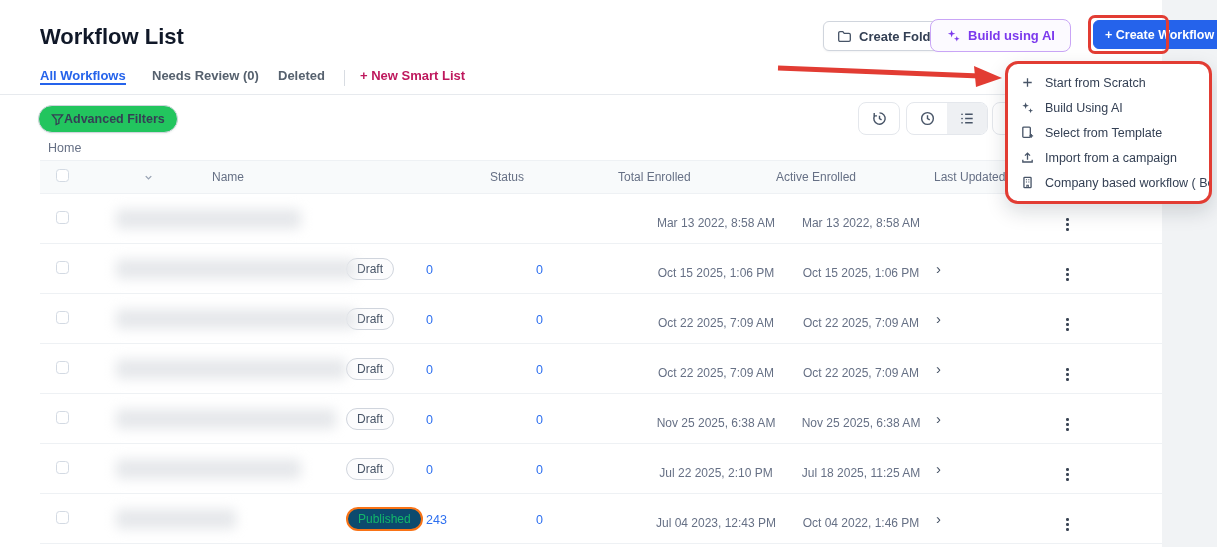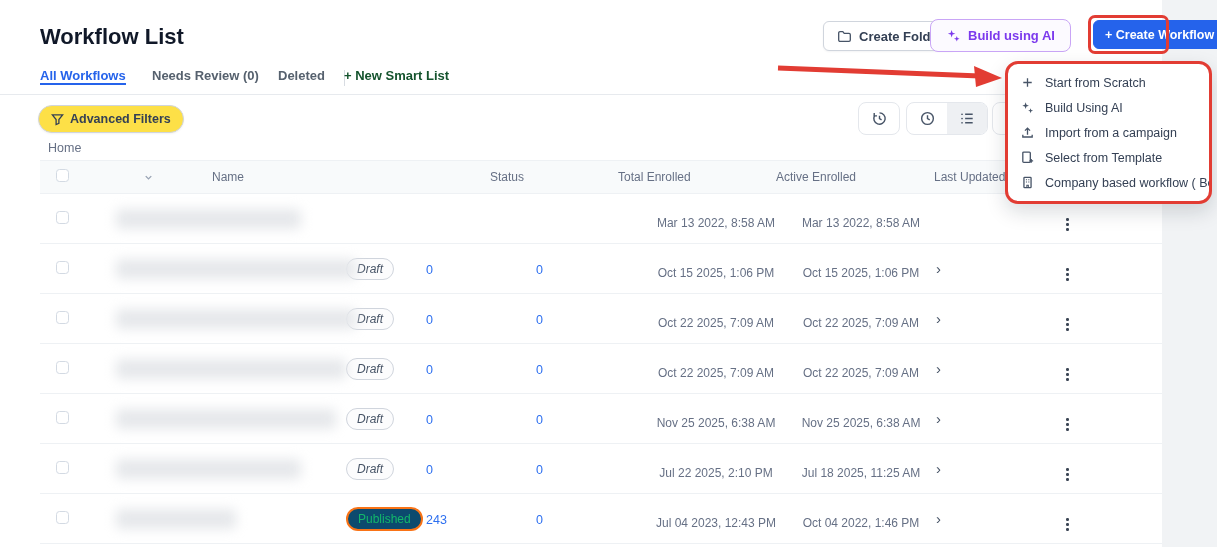--- a/index.html
+++ b/index.html
@@ -26,25 +26,25 @@
   
   .red-box-btn { left:1088px; top:15px; width:81px; height:39px; border:3px solid #e23c33;
     border-radius:7px; z-index:30; pointer-events:none; }
   .arrow-svg { left:768px; top:58px; z-index:30; pointer-events:none; }
 
   
   .tabbar { left:0; top:68px; width:1162px; height:27px; border-bottom:1px solid #e7eaee; }
   .tab { position:absolute; top:0; font-size:13px; font-weight:700; color:#56616e; cursor:pointer; }
   .tab-active { color:#2563eb; border-bottom:2.5px solid #2563eb; }
   .tab-sep { position:absolute; left:344px; top:2px; width:1px; height:16px; background:#d8dce2; }
-  .smartlist { position:absolute; left:344px; top:0; font-size:13px; font-weight:600; color:#14532d; cursor:pointer; }
-
-  
-  .adv-filter { left:38px; top:105px; height:28px; display:inline-flex; align-items:center; gap:6px;
-    padding:0 12px; border:1px solid #d0d5dd; border-radius:15px; background:#fde047;
+  .smartlist { position:absolute; left:360px; top:0; font-size:13px; font-weight:600; color:#be185d; cursor:pointer; }
+
+  
+  .adv-filter { left:38px; top:105px; height:28px; display:inline-flex; align-items:center; 
+    padding:0 12px; border:1px solid #d0d5dd; border-radius:15px; background:#22c55e;
     font-size:12.5px; font-weight:700; color:#344054; cursor:pointer;
     box-shadow:0 1px 2px rgba(16,24,40,.05); }
   .iconbtn { display:inline-flex; align-items:center; justify-content:center; background:#fff;
     border:1px solid #e4e7ec; cursor:pointer; }
   .btn-history { left:858px; top:102px; width:42px; height:33px; border-radius:8px; }
   .seg-group { left:906px; top:102px; width:82px; height:33px; border:1px solid #e4e7ec;
     border-radius:8px; display:flex; overflow:hidden; background:#fff; }
   .seg { flex:1; display:flex; align-items:center; justify-content:center; cursor:pointer; }
   .seg-active { background:#eef0f3; }
   .btn-search { left:992px; top:102px; width:42px; height:33px; border-radius:8px; z-index:1; }
@@ -58,21 +58,21 @@
     align-items:center; }
   .thead { height:34px; background:#f8fafb; border-top:1px solid #eef1f4;
     border-bottom:1px solid #eef1f4; font-size:12px; font-weight:500; color:#667085;gap:48px; }
   .trow { height:50px; border-bottom:1px solid #eef1f4; background:#fff; }
   .cell-c { }
   .checkbox { width:13px; height:13px; border:1.5px solid #d3dae3; border-radius:3.5px;
     background:#fff; display:inline-block; margin-left:16px; cursor:pointer; }
   .hdr-chev { color:#98a2b3; display:flex; justify-content:center; }
   .name-blur { height:20px; background:#e6e8eb; border-radius:4px; filter:blur(6px); }
   .pill { display:inline-block; padding:3px 10px; border-radius:999px; font-size:12px; font-weight:500; }
-  .pill-gray { border:1px solid #d0d5dd; color:#475467; background:#fcfcfd;font-style:italic; }
+  .pill-gray { border:1px solid #d0d5dd; color:#475467; background:#fcfcfd; }
   .pill-green { border:2px solid #f97316; color:#12b76a; background:#0c4a6e; }
   .numlink { color:#2e70f0; font-size:12.5px; text-decoration:none; cursor:pointer; }
   .date { font-size:12px; color:#667085; text-align:center;margin-top:8px; }
   .chev-right { color:#475467; font-size:15px; cursor:pointer; }
   .kebab { color:#3b4554; font-size:15px; font-weight:700; letter-spacing:0; cursor:pointer;
     line-height:5px; display:inline-flex; flex-direction:column; gap:2.5px; align-items:center; }
   .kebab i { width:2.5px; height:2.5px; background:#3b4554; border-radius:50%; }
 
   
   .dropdown { left:1005px; top:61px; width:207px; background:#fff; border:3px solid #e23c33;
@@ -323,34 +323,34 @@
   <div class="menu-item">
     <svg width="15" height="15" viewBox="0 0 16 16" fill="none" stroke="#475467" stroke-width="1.4">
         <path d="M6 2.5l.9 2.6 2.6.9-2.6.9L6 9.5l-.9-2.6-2.6-.9 2.6-.9z" fill="#475467" stroke="none"></path>
         <path d="M11.3 8.8l.7 1.9 1.9.7-1.9.7-.7 1.9-.7-1.9-1.9-.7 1.9-.7z" fill="#475467" stroke="none"></path>
       </svg>
     <span class="mi-label">Build Using AI</span>
   </div>
 
   <div class="menu-item">
     <svg width="15" height="15" viewBox="0 0 16 16" fill="none" stroke="#475467" stroke-width="1.4">
+        <rect x="3" y="2.2" width="8" height="11" rx="1"></rect>
+        <path d="M10 11.5h4M12 9.5v4" stroke-width="1.3"></path>
+      </svg>
+    <span class="mi-label">Select from Template</span>
+  </div>
+
+  <div class="menu-item">
+    <svg width="15" height="15" viewBox="0 0 16 16" fill="none" stroke="#475467" stroke-width="1.4">
         <path d="M8 10.5V3.5M5.3 6L8 3.3 10.7 6"></path>
         <path d="M3 10.5v2.3h10v-2.3"></path>
       </svg>
     <span class="mi-label">Import from a campaign</span>
   </div>
 
   <div class="menu-item">
     <svg width="15" height="15" viewBox="0 0 16 16" fill="none" stroke="#475467" stroke-width="1.4">
-        <rect x="3" y="2.2" width="8" height="11" rx="1"></rect>
-        <path d="M10 11.5h4M12 9.5v4" stroke-width="1.3"></path>
-      </svg>
-    <span class="mi-label">Select from Template</span>
-  </div>
-
-  <div class="menu-item">
-    <svg width="15" height="15" viewBox="0 0 16 16" fill="none" stroke="#475467" stroke-width="1.4">
         <rect x="4.2" y="2.5" width="7.6" height="11" rx="0.8"></rect>
         <path d="M6.3 5h1.2M8.8 5h1.2M6.3 7.5h1.2M8.8 7.5h1.2M7.3 13.5v-2.6h1.6v2.6" stroke-width="1.1"></path>
       </svg>
     <span class="mi-label">Company based workflow ( Beta )</span>
   </div>
 </div>
 
 </body></html>

